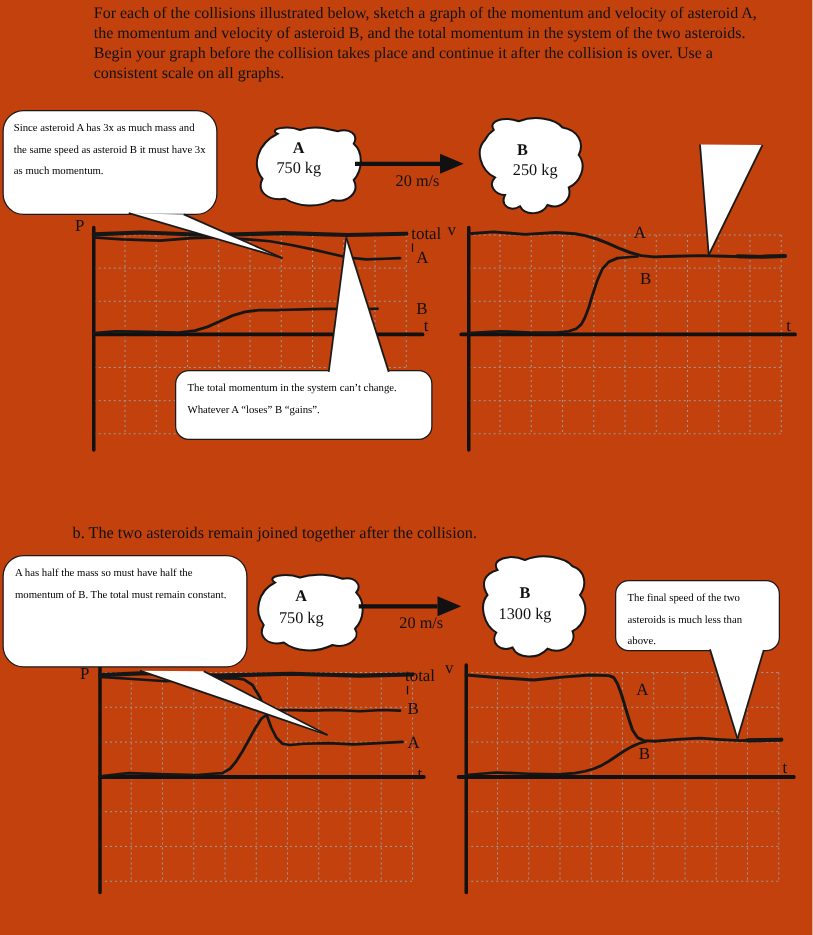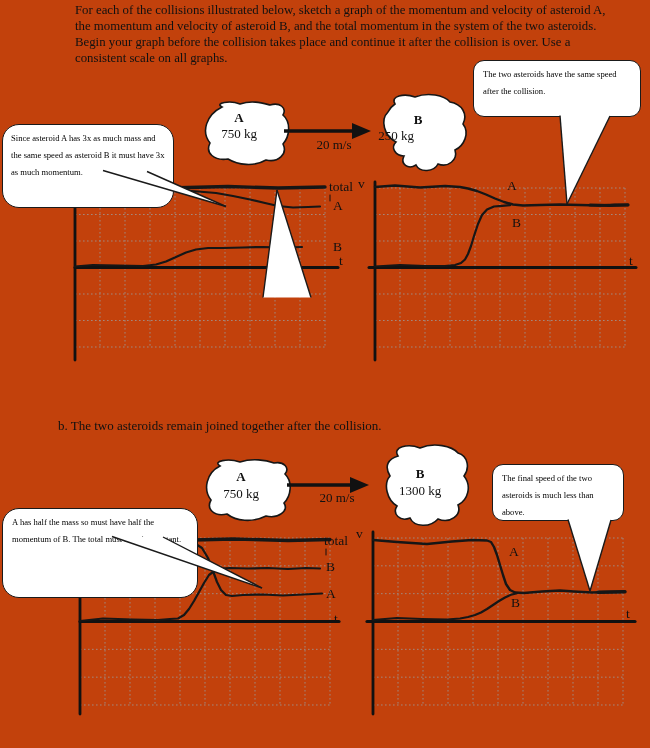--- a/index.html
+++ b/index.html
@@ -2,21 +2,21 @@
 <html><head>
 <meta charset="utf-8">
 <style>
   html,body{margin:0;padding:0;background:#fff;}
   #page{position:relative;width:650px;height:748px;background:#c2410c;overflow:hidden;
         font-family:"Liberation Serif", serif;color:#111;}
   .txt{position:absolute;font-size:12.8px;line-height:1.24;}
   .heading{position:absolute;font-size:13px;}
   .bubble{position:absolute;background:#fff;border:1.6px solid #1a1a1a;z-index:20;
           font-size:8.6px;line-height:1.95;color:#000;box-sizing:border-box;}
-  .r16{border-radius:17px;margin-top:36px;}
+  .r16{border-radius:17px;}
   .r10{border-radius:11px;}
   .graph{position:absolute;z-index:10;overflow:visible;}
   .decor{position:absolute;left:0;top:0;z-index:5;pointer-events:none;}
   .tails{position:absolute;left:0;top:0;z-index:30;pointer-events:none;}
   .dlabel{position:absolute;font-size:13px;text-align:center;z-index:6;}
   .b{font-weight:bold;}
 </style>
 </head>
 <body>
 
@@ -34,21 +34,21 @@
     <path d="M220,466 C212,461 228,458 240,462 C252,458 266,460 274,463 C284,461 290,468 285,474 C293,482 291,496 284,503 C289,511 278,519 266,516 C252,523 236,521 227,514 C214,517 206,509 211,500 C203,490 206,473 220,466 Z" fill="#fff" stroke="#161616" stroke-width="1.6"></path>
     <path d="M398,456 C392,447 408,443 420,448 C434,442 452,446 458,453 C468,456 470,468 464,476 C472,486 468,500 458,505 C462,515 450,524 438,519 C430,528 414,527 410,518 C400,522 392,514 397,506 C387,500 383,484 390,476 C384,466 388,459 398,456 Z" fill="#fff" stroke="#161616" stroke-width="1.6"></path>
     <line x1="287" y1="485" x2="350" y2="485" stroke="#111" stroke-width="3.4"></line>
     <polygon points="350,477 369,485 350,493" fill="#111"></polygon>
   </svg>
 
   <div class="dlabel b" style="left:203px;top:110px;width:72px;">A</div>
   <div class="dlabel" style="left:203px;top:126px;width:72px;">750 kg</div>
   <div class="dlabel" style="left:300px;top:137px;width:68px;">20 m/s</div>
   <div class="dlabel b" style="left:382px;top:112px;width:72px;">B</div>
-  <div class="dlabel" style="left:360px;top:128px;width:72px;">250 kg</div>
+  <div class="dlabel" style="left:374px;top:128px;width:72px;text-align:right;">250 kg</div>
 
   <div class="dlabel b" style="left:205px;top:469px;width:72px;">A</div>
   <div class="dlabel" style="left:205px;top:486px;width:72px;">750 kg</div>
   <div class="dlabel" style="left:303px;top:490px;width:68px;">20 m/s</div>
   <div class="dlabel b" style="left:384px;top:466px;width:72px;">B</div>
   <div class="dlabel" style="left:384px;top:483px;width:72px;">1300 kg</div>
 
   <svg class="graph" style="left:58px;top:174px;" width="300" height="195" viewBox="0 0 300 195">
       <line x1="17" y1="14" x2="17" y2="173" stroke="#9a9a9a" stroke-width="0.8" stroke-dasharray="1.6 2.4"></line>
       <line x1="42" y1="14" x2="42" y2="173" stroke="#9a9a9a" stroke-width="0.8" stroke-dasharray="1.6 2.4"></line>
@@ -164,22 +164,22 @@
       <path d="M21,14 L45,16 L75,18 L100,15.5 L120,14 L135,14.5 L139,16 L142,21 L145,29 L148,39 L151,49 L154,58 L158,64 L163,66.5 L172,67 L190,65.5 L208,64.5 L222,65.5 L240,66.5 L258,66 L273,65.8" fill="none" stroke="#161616" stroke-width="2.4" stroke-linecap="round" stroke-linejoin="round"></path>
       <path d="M246,66.3 L260,66 L273,65.8" fill="none" stroke="#161616" stroke-width="3.4" stroke-linecap="round" stroke-linejoin="round"></path>
       <path d="M21,94 L45,92 L70,93 L95,93.5 L108,92.5 L116,91 L123,89 L129,86.5 L135,83 L141,79 L147,75 L153,71.5 L159,68.8 L165,67.2" fill="none" stroke="#161616" stroke-width="2.2" stroke-linecap="round" stroke-linejoin="round"></path>
       <text x="4" y="9" font-size="13.5" fill="#111" dominant-baseline="middle" font-family="&quot;Liberation Serif&quot;, serif">v</text>
       <text x="157" y="27" font-size="13.5" fill="#111" dominant-baseline="middle" font-family="&quot;Liberation Serif&quot;, serif">A</text>
       <text x="159" y="78" font-size="13.5" fill="#111" dominant-baseline="middle" font-family="&quot;Liberation Serif&quot;, serif">B</text>
       <text x="274" y="89" font-size="13.5" fill="#111" dominant-baseline="middle" font-family="&quot;Liberation Serif&quot;, serif">t</text>
     </svg>
 
   <div class="bubble r16" style="left:2px;top:88px;width:172px;height:84px;padding:5px 8px;">Since asteroid A has 3x as much mass and the same speed as asteroid B it must have 3x as much momentum.</div>
-  <div class="bubble r10" style="left:473px;top:60px;width:168px;height:57px;padding:5px 9px;">The two asteroids have the same speed after the collision.</div>
-  <div class="bubble r16" style="left:2px;top:472px;width:196px;height:90px;padding:5px 9px;">A has half the mass so must have half the momentum of B. The total must remain constant.</div>
+  <div class="bubble r10" style="left:140px;top:296px;width:206px;height:56px;padding:5px 9px;">The total momentum in the system can’t change. Whatever A “loses” B “gains”.</div>
+  <div class="bubble r16" style="left:2px;top:444px;width:196px;height:90px;padding:5px 9px;">A has half the mass so must have half the momentum of B. The total must remain constant.</div>
   <div class="bubble r10" style="left:492px;top:464px;width:132px;height:57px;padding:5px 9px;">The final speed of the two asteroids is much less than above.</div>
 
   <svg class="tails" width="650" height="748" viewBox="0 0 650 748">
     <g>
       <polygon points="103,170.5 147,171.5 226,206.5" fill="#fff"></polygon>
       <line x1="103" y1="170.5" x2="226" y2="206.5" stroke="#1a1a1a" stroke-width="1.4"></line>
       <line x1="147" y1="171.5" x2="226" y2="206.5" stroke="#1a1a1a" stroke-width="1.4"></line>
     </g>
     <g>
       <polygon points="560,115.5 610,116 567,204" fill="#fff"></polygon>

